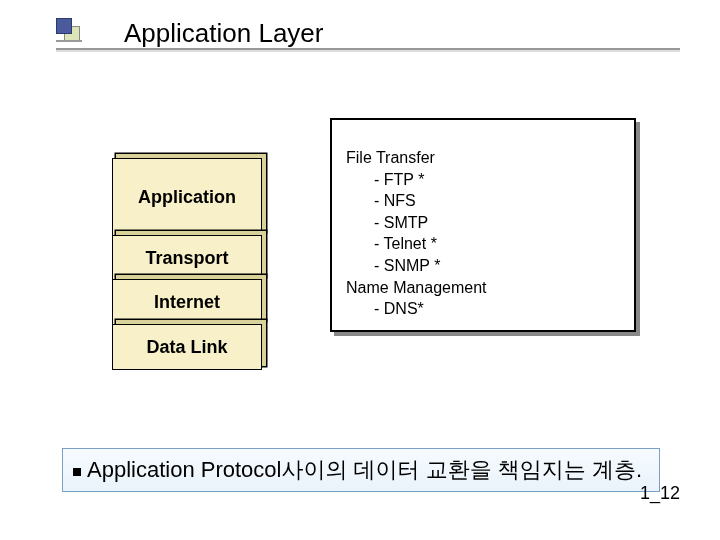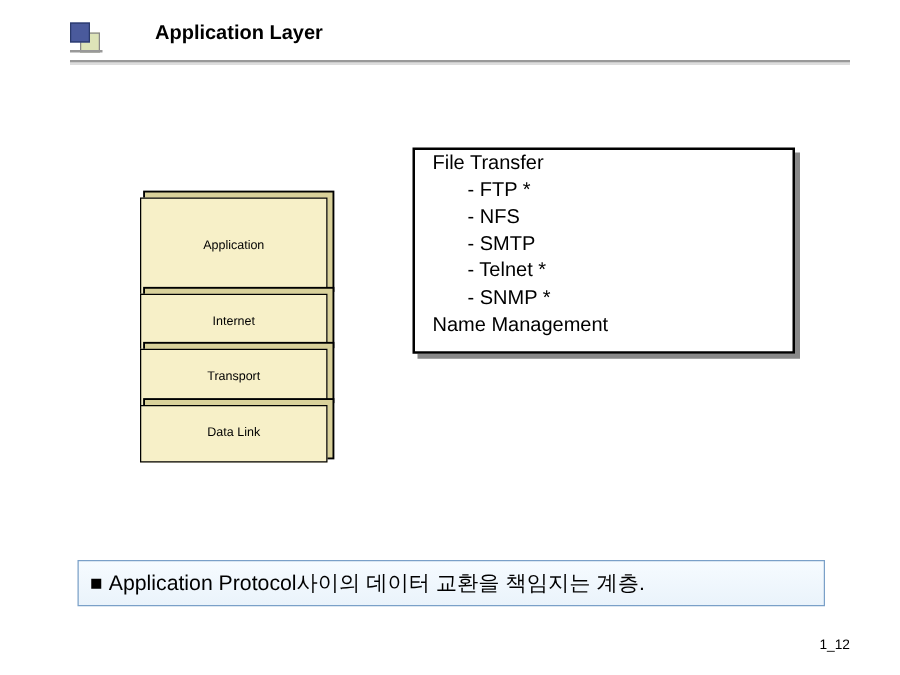--- a/index.html
+++ b/index.html
@@ -40,22 +40,22 @@
     top: 8px;
     width: 14px;
     height: 14px;
     background: #dde4b8;
     border: 1px solid #888;
   }
   .title {
     position: absolute;
     left: 68px;
     top: 0;
-    font-size: 16px;
-    font-weight: bold;
+    font-size: 26px;
+    font-weight: normal;
   }
   .underline {
     position: absolute;
     left: 0;
     top: 30px;
     right: 0;
     height: 0;
     border-top: 2px solid #999;
     box-shadow: 0 2px 0 #ddd;
   }
@@ -73,96 +73,97 @@
     left: 112px;
     top: 158px;
     width: 150px;
   }
   .layer {
     position: relative;
     height: 44px;
     background: #f7f0c8;
     border: 1.5px solid black;
     text-align: center;
-    font-size: 10px;
-    font-weight: normal;
+    font-size: 18px;
+    font-weight: bold;
     line-height: 44px;
     margin-bottom: -1.5px;
     box-shadow: 4px -4px 0 #d9d19a, 4px -4px 0 1.5px black;
   }
   .layer.tall {
     height: 76px;
     line-height: 76px;
   }
   .protobox {
     position: absolute;
     left: 330px;
     top: 118px;
     width: 276px;
     background: white;
     border: 2px solid black;
-    padding: 0 12px 10px 14px;
+    padding: 27px 12px 10px 14px;
     font-size: 16px;
     line-height: 1.35;
     box-shadow: 4px 4px 0 #888;
   }
   .protobox .sub {
     padding-left: 28px;
   }
   .caption {
     position: absolute;
     left: 62px;
     top: 448px;
     width: 576px;
     border: 1px solid #7aa0c8;
     background: linear-gradient(#f6fbff, #eaf3fb);
     padding: 6px 10px;
-    font-size: 17px;
+    font-size: 22px;
   }
   .caption .bullet {
     display: inline-block;
     width: 8px;
     height: 8px;
     background: black;
     margin-right: 6px;
     vertical-align: 1px;
   }
   .pagenum {
     position: absolute;
     right: 40px;
-    bottom: 18px;
-    font-size: 11px;
+    bottom: 36px;
+    font-size: 18px;
   }
 </style>
 </head>
 <body>
 
 <div class="header">
   <div class="header-icon">
     <div class="sq2"></div>
     <div class="sq1"></div>
   </div>
   <div class="title">Application Layer</div>
   <div class="underline"></div>
 </div>
 
 <div class="stack">
   <div class="layer tall">Application</div>
+  <div class="layer">Transport</div>
   <div class="layer">Internet</div>
-  <div class="layer">Transport</div>
   <div class="layer">Data Link</div>
 </div>
 
 <div class="protobox">
   <div>File Transfer</div>
   <div class="sub">- FTP *</div>
   <div class="sub">- NFS</div>
   <div class="sub">- SMTP</div>
   <div class="sub">- Telnet *</div>
   <div class="sub">- SNMP *</div>
   <div>Name Management</div>
+  <div class="sub">- DNS*</div>
 </div>
 
 <div class="caption">
   <span class="bullet"></span><span>Application Protocol사이의 데이터 교환을 책임지는 계층.</span>
 </div>
 
 <div class="pagenum">1_12</div>
 
 </body></html>

